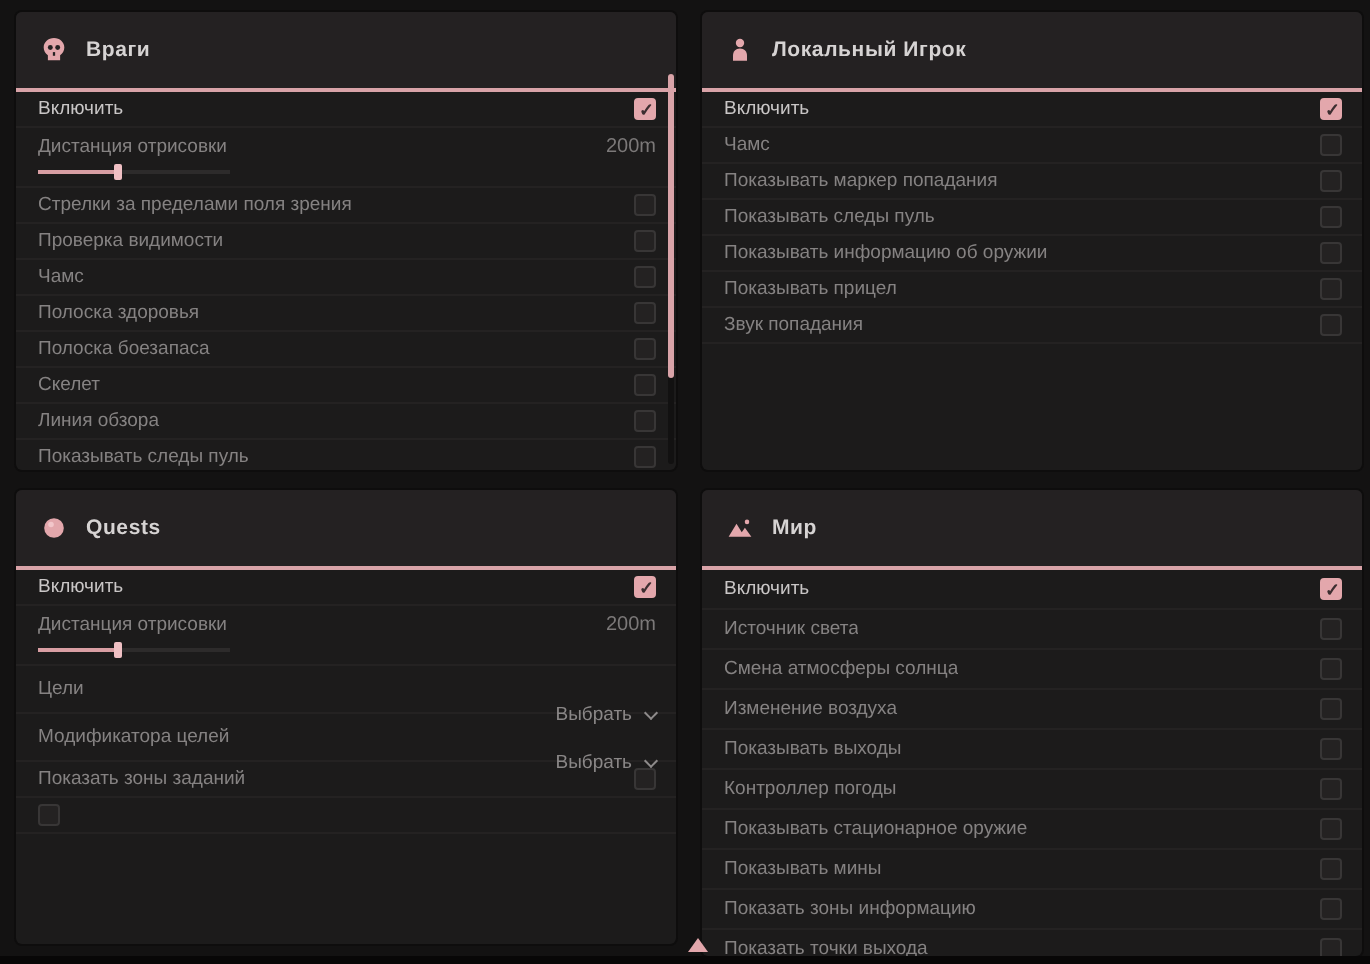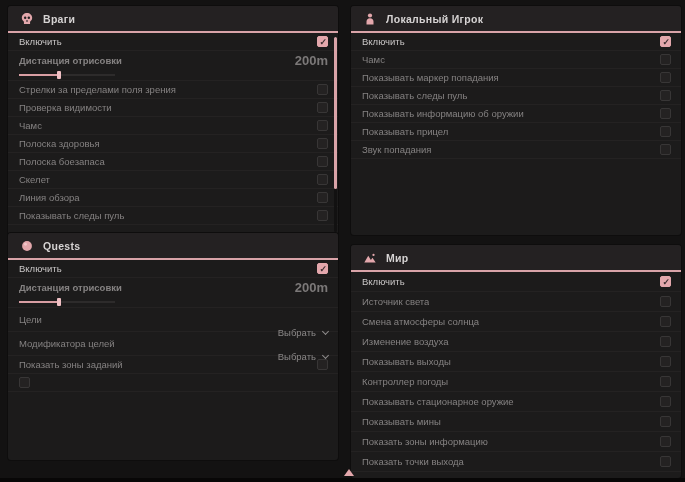--- a/index.html
+++ b/index.html
@@ -12,48 +12,48 @@
   }
   .panel {
     position:absolute;
     background:#1c1b1b;
     border-radius:3px;
     overflow:hidden;
     box-shadow:0 0 0 1px #0e0d0d;
   }
   .p0 { left:8px;   top:6px;   width:330px; height:229px; }
   .p1 { left:351px; top:6px;   width:330px; height:229px;text-align:center; }
-  .p2 { left:8px;   top:233px; width:330px; height:227px; }
+  .p2 { left:8px;   top:245px; width:330px; height:227px; }
   .p3 { left:351px; top:245px; width:330px; height:233px; }
 
   .hdr {
-    height:27px;
+    height:40px;
     display:flex; align-items:center; gap:9px;
     padding:0 12px;
     background:#242122;
     border-bottom:2px solid #d9a3a8;
   }
   .hdr .icon { width:14px; height:14px; flex:none; display:flex; }
   .hdr .icon svg { width:14px; height:14px; }
   .title { font-size:10.5px; font-weight:bold; color:#d6d3d3; letter-spacing:.3px; }
 
   .rows { position:relative; }
   .row {
     display:flex; align-items:center; justify-content:space-between;
     height:18px;
     padding:0 10px 0 11px;
     border-bottom:1px solid #242222;
   }
   .p3 .row { height:20px; }
-  .row.slider-row { height:30px; flex-direction:column; align-items:stretch; justify-content:center; gap:3px;font-weight:bold; }
+  .row.slider-row { height:30px; flex-direction:column; align-items:stretch; justify-content:center; gap:3px; }
   .row.dd-row { height:24px; }
 
   .lbl { font-size:9.5px; color:#858282; white-space:nowrap; overflow:hidden; }
   .lbl.bright { color:#c9c6c6; }
-  .val { font-size:13px; color:#7b7878;text-align:right; }
+  .val { font-size:10px; color:#7b7878;text-align:right; }
 
   .cb {
     width:11px; height:11px; flex:none;
     border-radius:2px;
     background:#242222;
     border:1px solid #383636;
     position:relative;
     cursor:pointer;
   }
   .cb.checked { background:#e3a7ac; border-color:#e3a7ac; }

